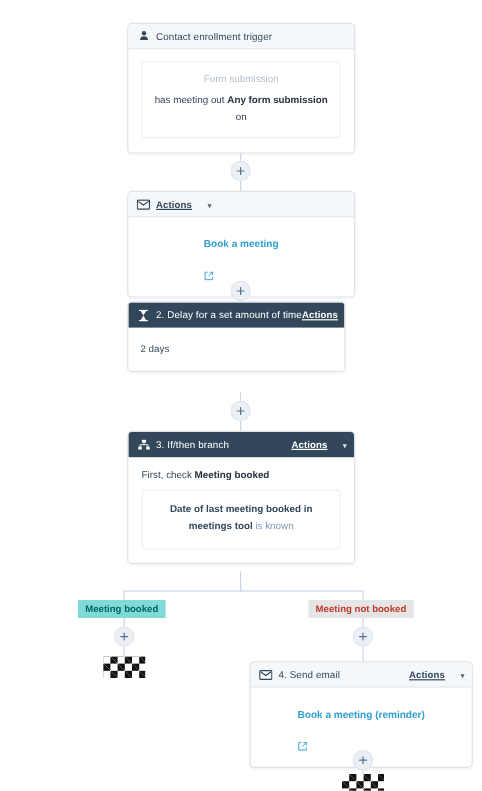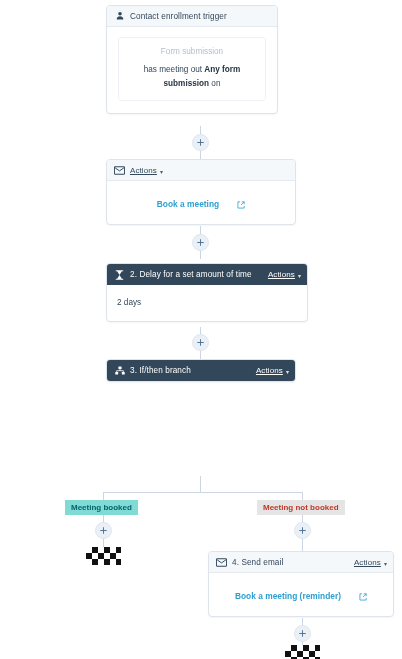--- a/index.html
+++ b/index.html
@@ -76,23 +76,24 @@
     flex: 0 0 auto;
     display: flex;
     align-items: center;
     justify-content: center;
   }
   .head-icon svg { display: block; }
   .head-title { flex: 1 1 auto; white-space: nowrap; }
   .actions {
     display: flex;
     align-items: flex-end;
-    gap: 3px;
+    gap: 13px;
     font-size: 8px;
     white-space: nowrap;
+    font-weight: bold;
   }
   .actions .lbl { text-decoration: underline; }
   .caret { font-size: 6px; line-height: 1; opacity: .85; }
   .card-head.light .actions { color: #33475b; }
   .card-head.dark .actions { color: #ffffff; }
 
   .card-body {
     padding: 9px 10px 11px;
   }
 
@@ -116,26 +117,27 @@
   .inner-line b { font-weight: bold; color: #253342; }
 
   
   .center-text {
     text-align: left;
     font-size: 8.2px;
     color: #33475b;
   }
   .link {
     display: inline-flex;
-    align-items: flex-end;
+    align-items: flex-start;
     gap: 18px;
     color: #2f9fd0;
     font-size: 8.4px;
     font-weight: bold;
     text-decoration: none;
+    flex-direction: column;
   }
   .link svg { display: block; }
 
   .first-check {
     font-size: 8.2px;
     color: #33475b;
     margin-bottom: 8px;
   }
   .first-check b { font-weight: bold; color: #253342; }
   .cond-box {
@@ -174,21 +176,21 @@
       linear-gradient(45deg, #111111 25%, transparent 25%, transparent 75%, #111111 75%, #111111);
     background-size: 12px 12px;
     background-position: 0 0, 6px 6px;
   }
 </style>
 </head>
 <body>
 
 <div id="canvas">
 
-  <div class="card" style="left:106px; top:5px; width:172px;">
+  <div class="card" style="left:106px; top:19px; width:190px;">
     <div class="card-head light">
       <span class="head-icon">
         <svg viewBox="0 0 16 16" width="10" height="10">
           <circle cx="8" cy="4.3" r="2.9" fill="#33475b"></circle>
           <path d="M8 8.2c-3 0-5.1 1.7-5.1 3.6v1.6h10.2v-1.6C13.1 9.9 11 8.2 8 8.2z" fill="#33475b"></path>
         </svg>
       </span>
       <span class="head-title">Contact enrollment trigger</span>
     </div>
     <div class="card-body" style="padding:10px 11px 12px;">
@@ -232,21 +234,21 @@
     </div>
   </div>
 
   <div class="vline" style="left:200px; top:226px; height:33px;"></div>
   <div class="plus-btn" style="left:192px; top:234px;">
     <svg viewBox="0 0 12 12" width="9" height="9">
         <path d="M6 2.2v7.6M2.2 6h7.6" stroke="#4f7294" stroke-width="1.3" stroke-linecap="round"></path>
       </svg>
   </div>
 
-  <div class="card" style="left:106px; top:263px; width:202px;">
+  <div class="card" style="left:106px; top:251px; width:182px;">
     <div class="card-head dark">
       <span class="head-icon">
         <svg viewBox="0 0 12 14" width="9" height="10">
           <path d="M1.4 1h9.2M1.4 13h9.2" stroke="#ffffff" stroke-width="1.5" stroke-linecap="round"></path>
           <path d="M2.6 1.4h6.8L6 7l3.4 5.6H2.6L6 7z" fill="#ffffff"></path>
         </svg>
       </span>
       <span class="head-title">2. Delay for a set amount of time</span>
       <span class="actions">
         <span class="lbl">Actions</span>
@@ -273,20 +275,33 @@
           <rect x="0.3" y="8.2" width="4.2" height="3.4" rx="0.6" fill="#ffffff"></rect>
           <rect x="9.5" y="8.2" width="4.2" height="3.4" rx="0.6" fill="#ffffff"></rect>
           <path d="M7 3.8v2.4M2.4 8.2V6.2h9.2v2" fill="none" stroke="#ffffff" stroke-width="1.1"></path>
         </svg>
       </span>
       <span class="head-title">3. If/then branch</span>
       <span class="actions">
         <span class="lbl">Actions</span>
         <span class="caret">▾</span>
       </span>
+    </div>
+    <div class="card-body" style="padding:10px 11px 11px;">
+      <div class="first-check">
+        <span>First, check </span><b>Meeting booked</b>
+      </div>
+      <div class="cond-box">
+        <div>
+          <b>Date of last meeting booked in</b>
+        </div>
+        <div>
+          <b>meetings tool</b><span> is known</span>
+        </div>
+      </div>
     </div>
   </div>
 
   <div class="vline" style="left:200px; top:476px; height:17px;"></div>
   <div class="hline" style="left:103px; top:492px; width:199px;"></div>
   <div class="vline" style="left:103px; top:492px; height:9px;"></div>
   <div class="vline" style="left:302px; top:492px; height:9px;"></div>
 
   <div class="chip yes" style="left:65px; top:500px;">
     <span>Meeting booked</span>

